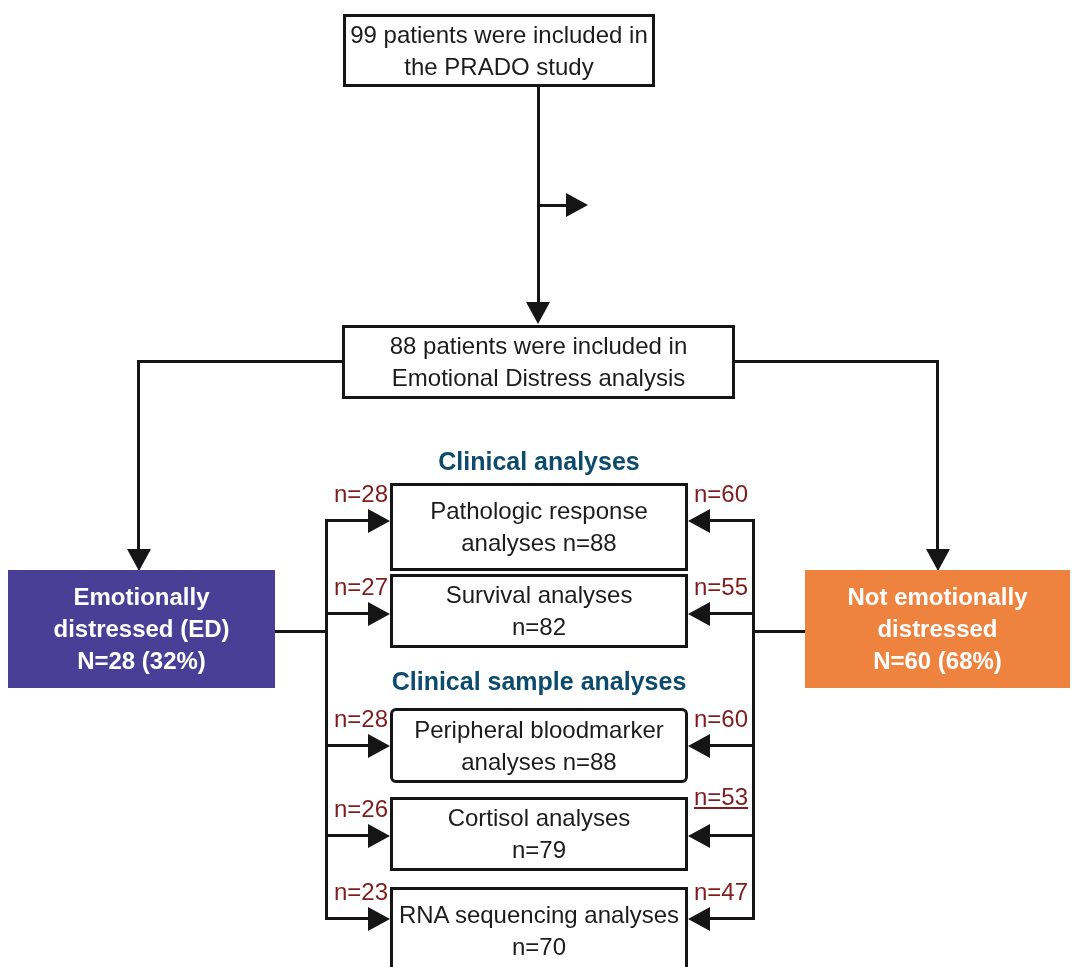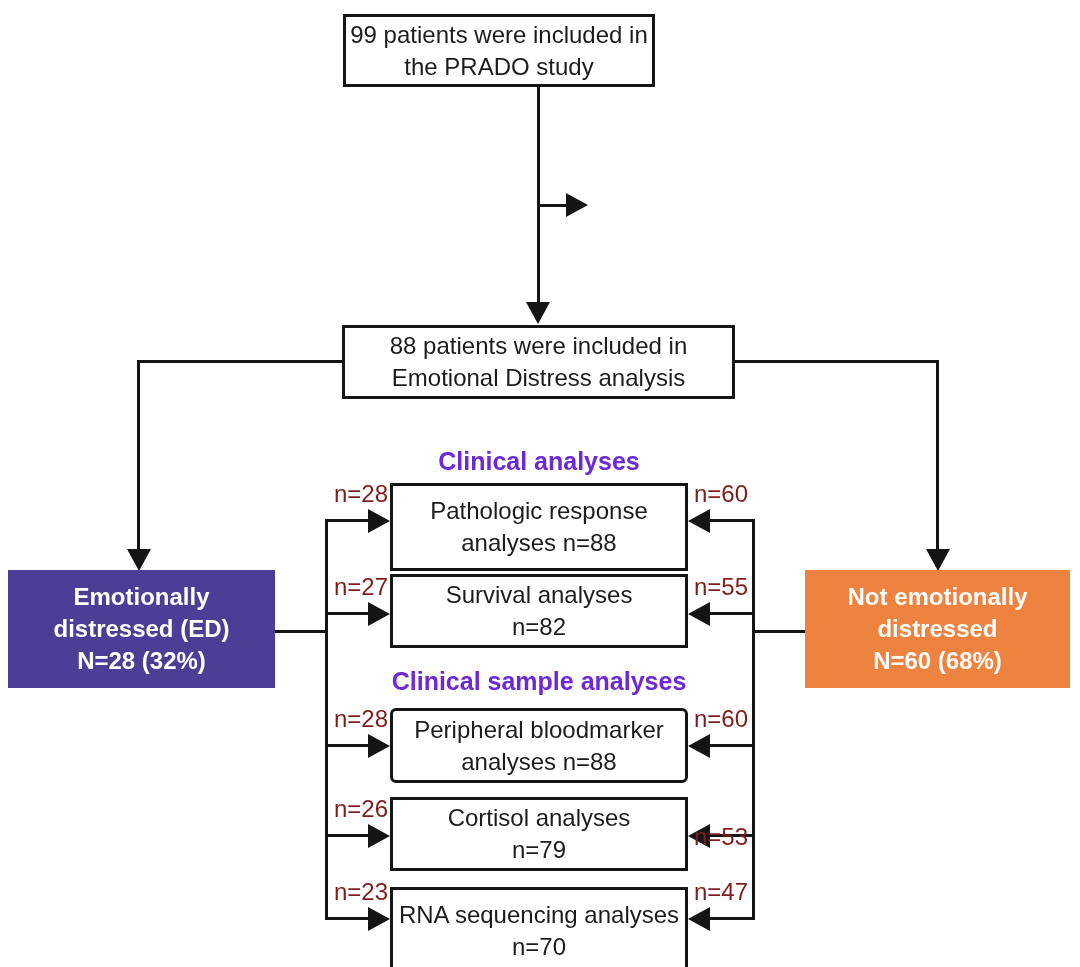--- a/index.html
+++ b/index.html
@@ -22,21 +22,21 @@
     position:absolute;box-sizing:border-box;
     display:flex;align-items:center;justify-content:center;
     text-align:center;white-space:pre-line;
     font-size:24px;line-height:1.33;font-weight:bold;color:#ffffff;
   }
   .cbox.ed{background:var(--ed-box);}
   .cbox.noted{background:var(--not-ed-box);}
 
   .heading{
     position:absolute;text-align:center;
-    font-size:25px;font-weight:bold;color:#6d28d9;white-space:nowrap;
+    font-size:25px;font-weight:bold;color:#0c4a6e;white-space:nowrap;
   }
   .nlabel{
     position:absolute;font-size:24px;color:#7f1d1d;white-space:nowrap;height:34px;line-height:34px;
   }
   .nlabel.l{text-align:right;}
   .nlabel.r{text-align:left;}
 
   .hline,.vline{position:absolute;background:var(--line);}
   .hline{height:3px;}
   .vline{width:3px;}
@@ -115,21 +115,21 @@
   <div class="hline" style="left:710px;top:744px;width:45px;"></div>
   <div class="nlabel r" style="left:694px;top:702px;width:80px;">n=60</div>
 
   <div class="nlabel l" style="left:320px;top:792px;width:68px;">n=26</div>
   <div class="hline" style="left:325px;top:834px;width:45px;"></div>
   <div class="arr right" style="left:368px;top:824px;"></div>
   <div class="box" style="left:390px;top:797px;width:298px;height:74px;">Cortisol analyses
 n=79</div>
   <div class="arr left" style="left:688px;top:824px;"></div>
   <div class="hline" style="left:710px;top:834px;width:45px;"></div>
-  <div class="nlabel r" style="left:694px;top:820px;width:80px;">n=53</div>
+  <div class="nlabel r" style="left:694px;top:780px;width:80px;text-decoration:underline;">n=53</div>
 
   <div class="nlabel l" style="left:320px;top:875px;width:68px;">n=23</div>
   <div class="hline" style="left:325px;top:917px;width:45px;"></div>
   <div class="arr right" style="left:368px;top:907px;"></div>
   <div class="box" style="left:390px;top:887px;width:298px;height:87px;">RNA sequencing analyses
 n=70</div>
   <div class="arr left" style="left:688px;top:907px;"></div>
   <div class="hline" style="left:710px;top:917px;width:45px;"></div>
   <div class="nlabel r" style="left:694px;top:875px;width:80px;">n=47</div>
 

